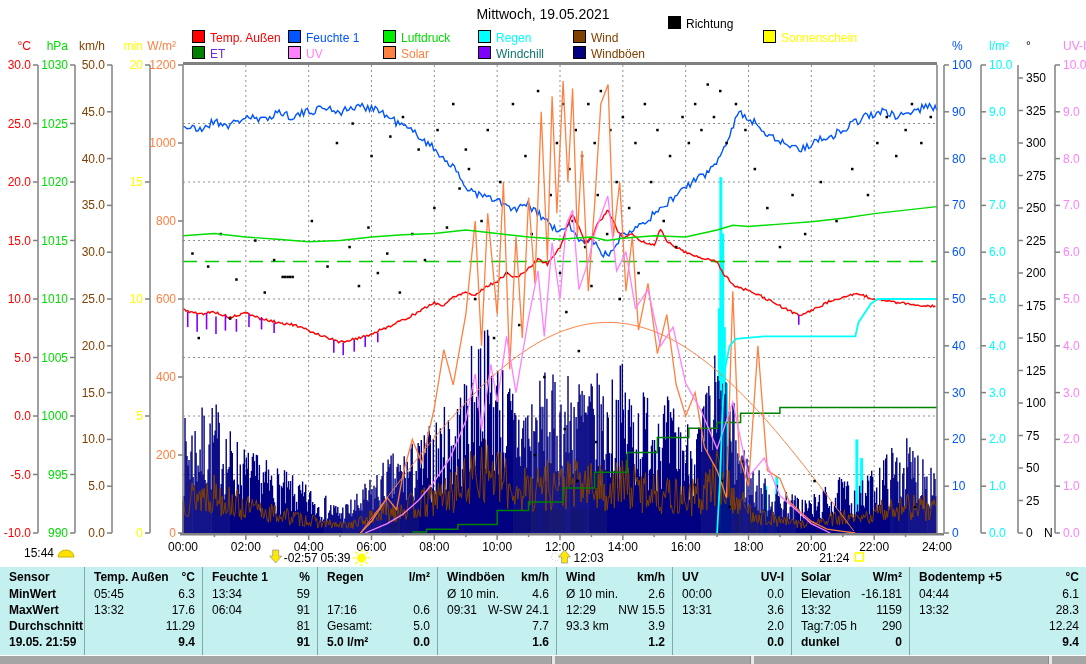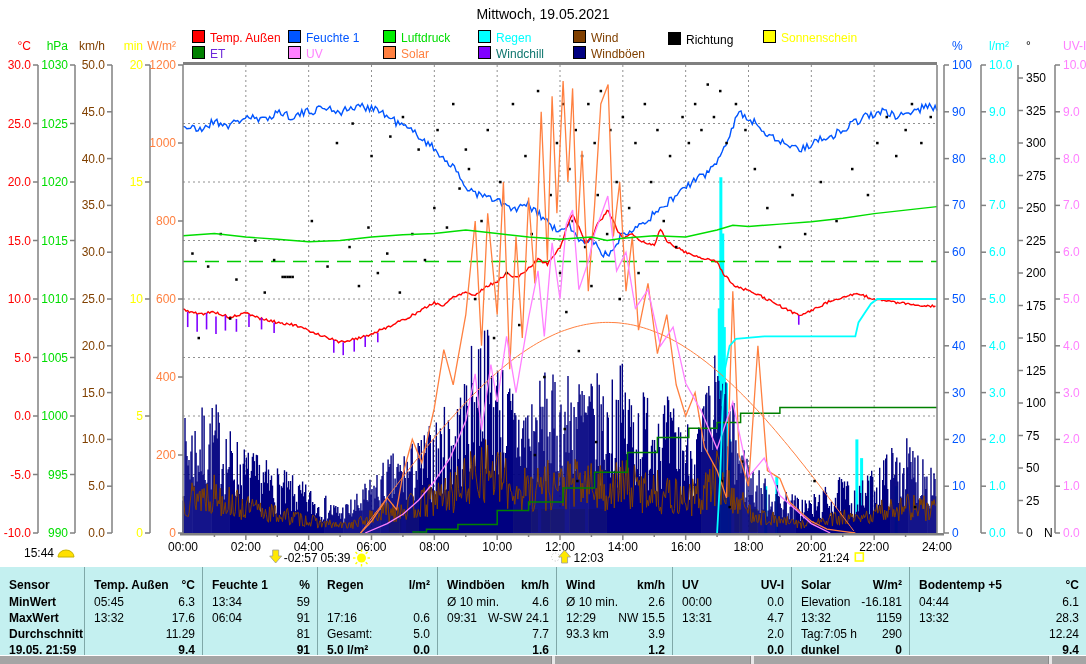--- a/index.html
+++ b/index.html
@@ -3,41 +3,41 @@
 <meta charset="utf-8">
 <style>
   html,body{margin:0;padding:0;background:#fff;}
   body{font-family:"Liberation Sans",sans-serif;}
   .app{position:relative;width:1086px;height:664px;background:#ffffff;overflow:hidden;}
   .title{position:absolute;left:0;top:6px;width:100%;text-align:center;font-size:14px;color:#000;}
   .legend-item{position:absolute;height:13px;white-space:nowrap;font-size:12px;}
   .legend-item .sw{display:inline-block;width:11px;height:11px;border:1px solid #000;vertical-align:-1px;margin-right:5px;}
   #chart{position:absolute;left:0;top:0;}
   .stats{position:absolute;left:0;top:567px;width:1086px;height:88px;background:#c4f0f0;display:flex;font-size:12px;color:#000;}
-  .stats .col{box-sizing:border-box;border-right:1px solid #7fa8a8;padding-top:10px;}
+  .stats .col{box-sizing:border-box;border-right:1px solid #7fa8a8;padding-top:2px;}
   .stats .col:last-child{border-right:none;}
   .stats .r{height:16px;line-height:16px;display:flex;justify-content:space-between;padding:0 7px 0 9px;white-space:nowrap;overflow:hidden;}
   .stats .r.hd{height:17px;line-height:17px;font-weight:bold;}
   .stats .r.last{font-weight:bold;height:17px;line-height:17px;}
   .stats .lbl{font-weight:bold;}
   .statusbar{position:absolute;left:0;top:655px;width:1086px;height:9px;background:#a5a5a5;border-top:1px solid #ffffff;}
   .statusbar .notch{position:absolute;top:0;width:3px;height:9px;background:#e8e8e8;border-left:1px solid #8a8a8a;}
 </style>
 </head>
 <body>
 
 <div class="app">
   <div class="title">Mittwoch, 19.05.2021</div>
   <div id="legend">
       <div class="legend-item" style="left: 192px; top: 30px;"><span class="sw" style="background: rgb(255, 0, 0);"></span><span style="color: rgb(255, 0, 0);">Temp. Außen</span></div>
       <div class="legend-item" style="left: 288px; top: 30px;"><span class="sw" style="background: rgb(0, 85, 255);"></span><span style="color: rgb(0, 85, 255);">Feuchte 1</span></div>
       <div class="legend-item" style="left: 383px; top: 30px;"><span class="sw" style="background: rgb(0, 238, 0);"></span><span style="color: rgb(0, 221, 0);">Luftdruck</span></div>
       <div class="legend-item" style="left: 478px; top: 30px;"><span class="sw" style="background: rgb(0, 255, 255);"></span><span style="color: rgb(0, 255, 255);">Regen</span></div>
       <div class="legend-item" style="left: 573px; top: 30px;"><span class="sw" style="background: rgb(128, 64, 0);"></span><span style="color: rgb(128, 64, 0);">Wind</span></div>
-      <div class="legend-item" style="left: 668px; top: 32px;"><span class="sw" style="background: rgb(0, 0, 0);"></span><span style="color: rgb(0, 0, 0);">Richtung</span></div>
+      <div class="legend-item" style="left: 668px; top: 16px;"><span class="sw" style="background: rgb(0, 0, 0);"></span><span style="color: rgb(0, 0, 0);">Richtung</span></div>
       <div class="legend-item" style="left: 763px; top: 30px;"><span class="sw" style="background: rgb(255, 255, 0);"></span><span style="color: rgb(255, 255, 0);">Sonnenschein</span></div>
       <div class="legend-item" style="left: 192px; top: 46px;"><span class="sw" style="background: rgb(0, 128, 0);"></span><span style="color: #6d28d9;">ET</span></div>
       <div class="legend-item" style="left: 288px; top: 46px;"><span class="sw" style="background: rgb(255, 128, 255);"></span><span style="color: rgb(255, 128, 255);">UV</span></div>
       <div class="legend-item" style="left: 383px; top: 46px;"><span class="sw" style="background: rgb(255, 128, 64);"></span><span style="color: rgb(255, 128, 64);">Solar</span></div>
       <div class="legend-item" style="left: 478px; top: 46px;"><span class="sw" style="background: rgb(128, 0, 255);"></span><span style="color: #0f766e;">Windchill</span></div>
       <div class="legend-item" style="left: 573px; top: 46px;"><span class="sw" style="background: rgb(0, 0, 128);"></span><span style="color: rgb(128, 64, 0);">Windböen</span></div>
     </div>
   <svg id="chart" width="1086" height="567">
       <g>
         <line x1="245.83333333333331" y1="65" x2="245.83333333333331" y2="533" stroke="#909090" stroke-width="1" stroke-dasharray="2,3"></line>
@@ -1367,21 +1367,21 @@
         <div class="r hd">
           <span>UV</span>
           <span>UV-I</span>
         </div>
         <div class="r ">
           <span>00:00</span>
           <span>0.0</span>
         </div>
         <div class="r ">
           <span>13:31</span>
-          <span>4.7</span>
+          <span>3.6</span>
         </div>
         <div class="r ">
           <span></span>
           <span>2.0</span>
         </div>
         <div class="r last">
           <span></span>
           <span>0.0</span>
         </div>
       </div>

